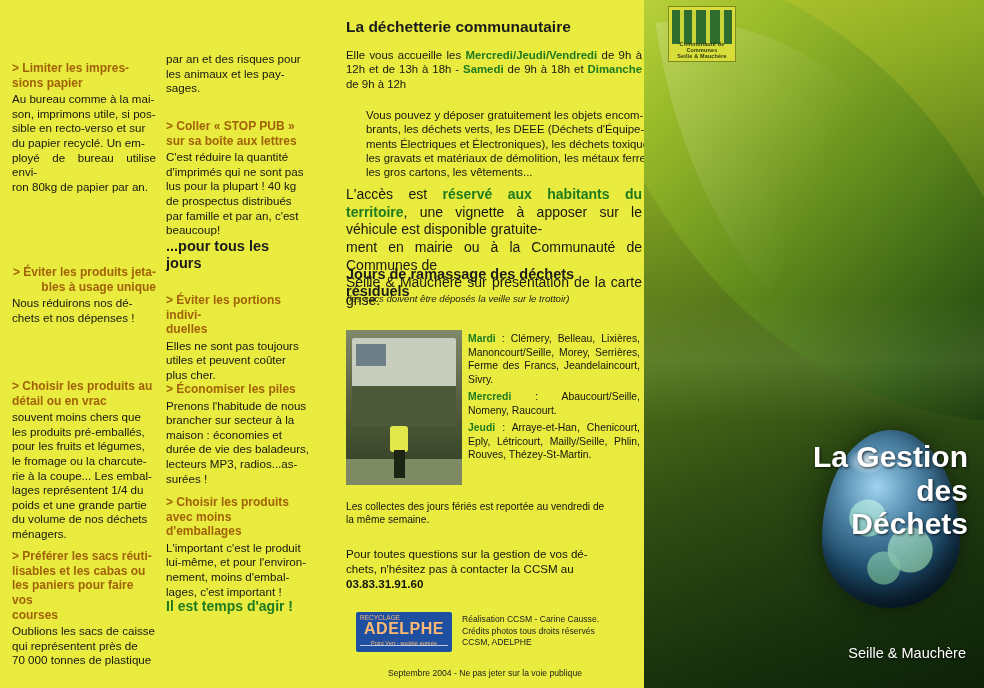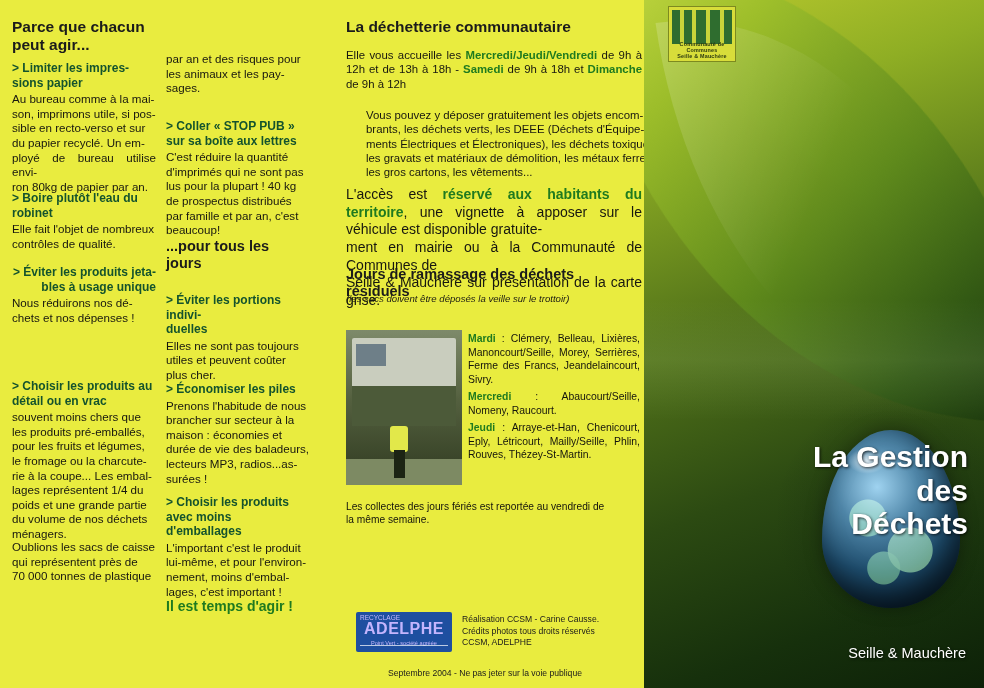--- a/index.html
+++ b/index.html
@@ -10,21 +10,21 @@
     overflow:hidden;
     position:relative;
   }
   .page{position:absolute;left:0;top:0;width:984px;height:688px;}
 
   h2.section{
     font-size:15.5px;font-weight:bold;color:#1b1b1b;
     margin:0 0 10px 0;line-height:1.15;
   }
   .arrow-head{
-    color:#14532d;font-weight:bold;font-size:12px;line-height:1.22;
+    color:#a16207;font-weight:bold;font-size:12px;line-height:1.22;
     margin:9px 0 2px 0;
   }
   p.body{
     font-size:11.6px;line-height:1.26;color:#17170f;margin:0 0 7px 0;
     text-align:justify;
   }
   .small{font-size:10.3px;}
   .italic{font-style:italic;}
   .c1-block{position:absolute;left:12px;width:144px;}
 
@@ -114,21 +114,21 @@
   .truck-body{position:absolute;left:6px;top:8px;width:104px;height:86px;background:#c9cdbe;border-radius:2px;}
   .truck-dark{position:absolute;left:6px;top:56px;width:104px;height:40px;background:#4c5a39;}
   .truck-win{position:absolute;left:10px;top:14px;width:30px;height:22px;background:#6e7f88;}
   .worker-vest{position:absolute;left:44px;top:96px;width:18px;height:26px;background:#e2e84a;border-radius:3px;}
   .worker-leg{position:absolute;left:48px;top:120px;width:11px;height:28px;background:#1c2414;}
   .ground{position:absolute;left:0;bottom:0;width:116px;height:26px;background:#7d8a63;}
 
   
   .adelphe{
     position:absolute;left:356px;top:612px;width:96px;height:40px;
-    background:#1e4fa0;color:#c4b5fd;border-radius:2px;
+    background:#1e4fa0;color:#fdba74;border-radius:2px;
   }
   .adelphe .top{font-size:6.5px;padding:2px 0 0 4px;}
   .adelphe .mid{font-size:16px;font-weight:bold;text-align:center;letter-spacing:.5px;line-height:1;}
   .adelphe .bot{font-size:5.6px;text-align:center;margin-top:3px;}
   .adelphe .bar{position:absolute;left:4px;bottom:6px;width:88px;height:1px;background:#fff;opacity:.7;}
 
   .credits{position:absolute;left:462px;top:614px;width:200px;font-size:8.6px;color:#1b1b1b;line-height:1.35;}
   .footerline{position:absolute;left:388px;top:668px;font-size:8.6px;color:#1b1b1b;}
 
   .daylist{position:absolute;left:468px;top:332px;width:172px;font-size:10.4px;line-height:1.3;text-align:justify;color:#14140c;}
@@ -136,41 +136,32 @@
   .note{position:absolute;left:346px;top:500px;width:296px;font-size:10.2px;color:#14140c;line-height:1.3;}
   .contact{position:absolute;left:346px;top:546px;width:296px;font-size:11.6px;color:#14140c;line-height:1.3;}
   .contact b{font-weight:bold;}
   .hl{color:#1f7a1f;font-weight:bold;}
 </style>
 </head>
 <body>
 
 <div class="page">
 
-  <div class="c1-block" style="top:18px;">
-    <h2 class="section">Parce que chacun peut agir...</h2>
-  </div>
 
   <div class="c1-block" style="top:52px;">
     <div class="arrow-head" style="white-space:pre-line;">&gt; Limiter les impres-
 sions papier</div>
     <p class="body" style="white-space:pre-line;">Au bureau comme à la mai-
 son, imprimons utile, si pos-
 sible en recto-verso et sur
 du papier recyclé. Un em-
 ployé de bureau utilise envi-
 ron 80kg de papier par an.</p>
   </div>
 
-  <div class="c1-block" style="top:182px;">
-    <div class="arrow-head" style="white-space:pre-line;">&gt; Boire plutôt l'eau du
-robinet</div>
-    <p class="body" style="white-space:pre-line;">Elle fait l'objet de nombreux
-contrôles de qualité.</p>
-  </div>
 
   <div class="c1-block" style="top:256px;">
     <div class="arrow-head" style="white-space:pre-line;text-align:right;">&gt; Éviter les produits jeta-
 bles à usage unique</div>
     <p class="body" style="white-space:pre-line;">Nous réduirons nos dé-
 chets et nos dépenses !</p>
   </div>
 
 
   <div class="c1-block" style="top:370px;">
@@ -181,20 +172,24 @@
 pour les fruits et légumes,
 le fromage ou la charcute-
 rie à la coupe... Les embal-
 lages représentent 1/4 du
 poids et une grande partie
 du volume de nos déchets
 ménagers.</p>
   </div>
 
   <div class="c1-block" style="top:540px;">
+    <div class="arrow-head" style="white-space:pre-line;">&gt; Préférer les sacs réuti-
+lisables et les cabas ou
+les paniers pour faire vos
+courses</div>
     <p class="body" style="white-space:pre-line;">Oublions les sacs de caisse
 qui représentent près de
 70 000 tonnes de plastique</p>
   </div>
 
   <div class="c2-block" style="top:52px;">
     <p class="body" style="white-space:pre-line;">par an et des risques pour
 les animaux et les pay-
 sages.</p>
   </div>
@@ -298,20 +293,25 @@
       <b>Mercredi</b><span> : Abaucourt/Seille, Nomeny, Raucourt.</span>
     </div>
     <div>
       <b>Jeudi</b><span> : Arraye-et-Han, Chenicourt, Eply, Létricourt, Mailly/Seille, Phlin, Rouves, Thézey-St-Martin.</span>
     </div>
   </div>
 
   <div class="note" style="white-space:pre-line;">Les collectes des jours fériés est reportée au vendredi de
 la même semaine.</div>
 
+  <div class="contact">
+    <span style="white-space:pre-line;">Pour toutes questions sur la gestion de vos dé-
+chets, n'hésitez pas à contacter la CCSM au</span><br>
+    <b>03.83.31.91.60</b>
+  </div>
 
   <div class="adelphe">
     <div class="top">RECYCLAGE</div>
     <div class="mid">ADELPHE</div>
     <div class="bar"></div>
     <div class="bot">Point Vert - société agréée</div>
   </div>
 
   <div class="credits" style="white-space:pre-line;">Réalisation CCSM - Carine Causse.
 Crédits photos tous droits réservés

